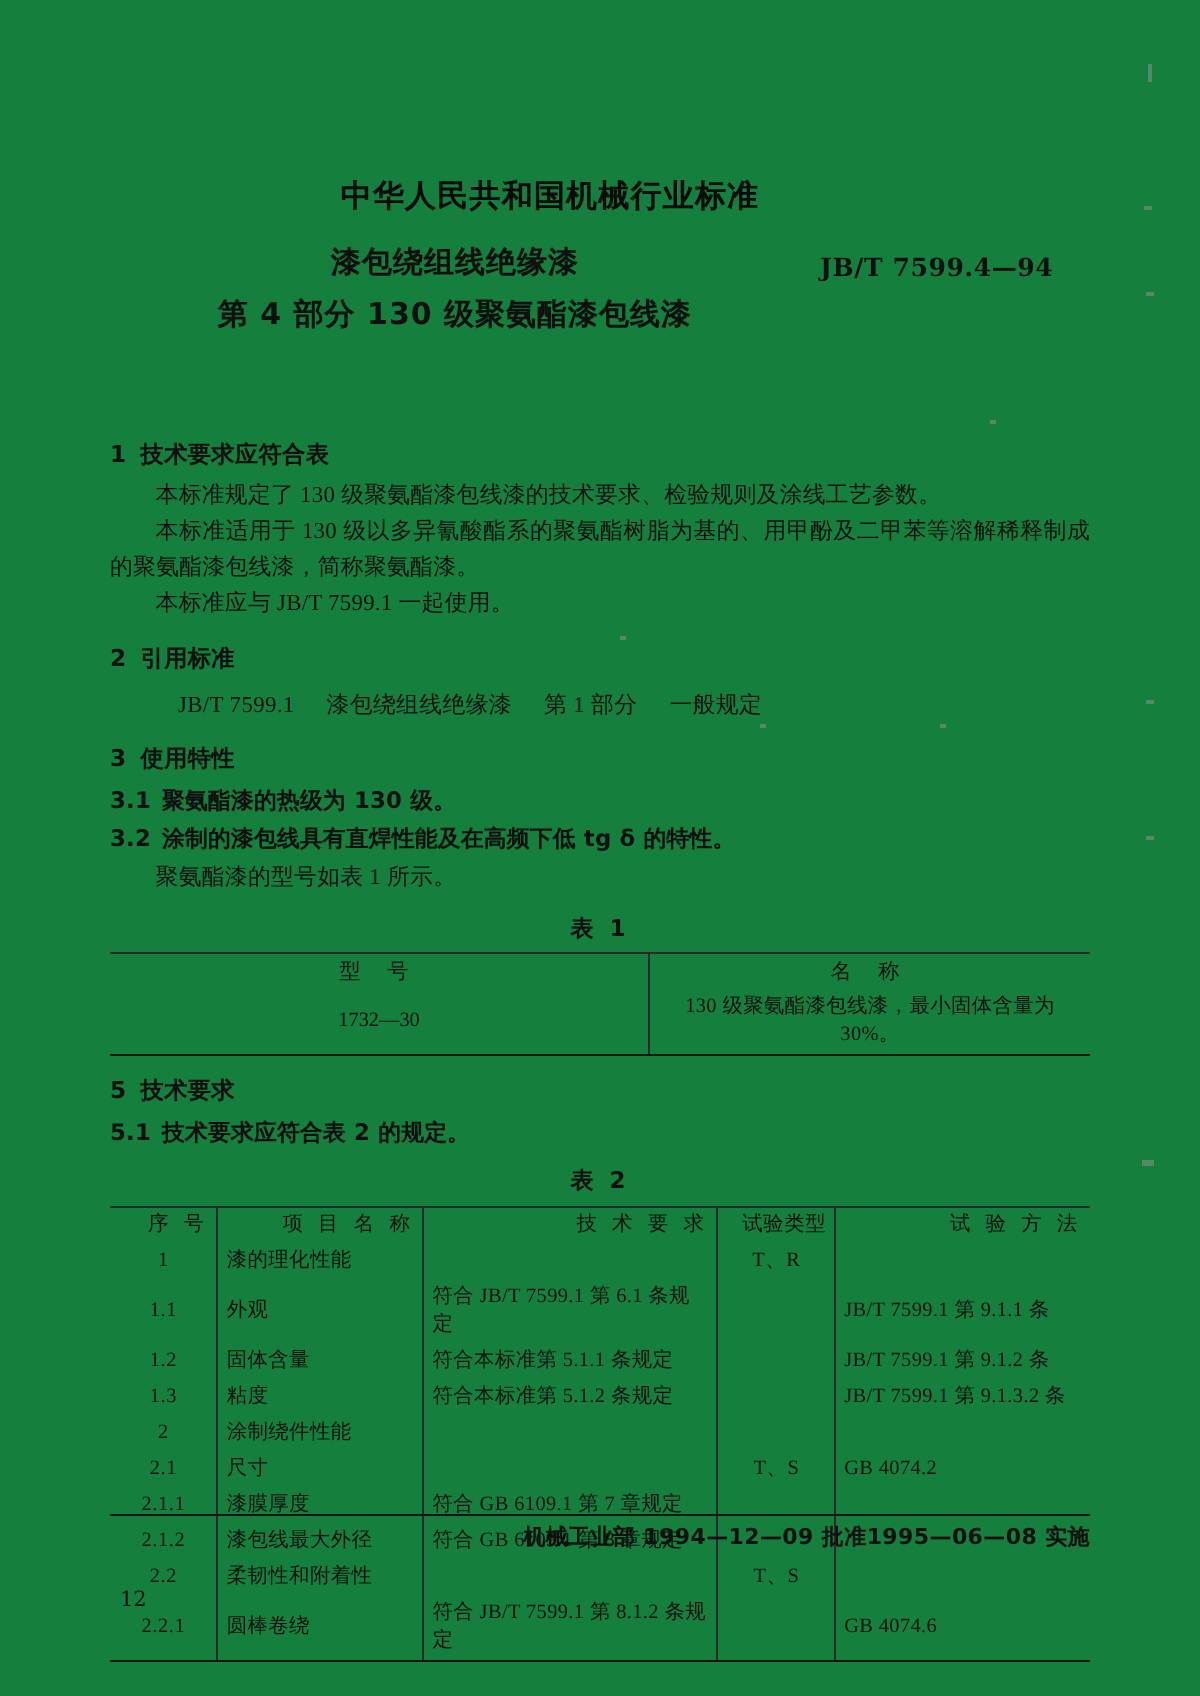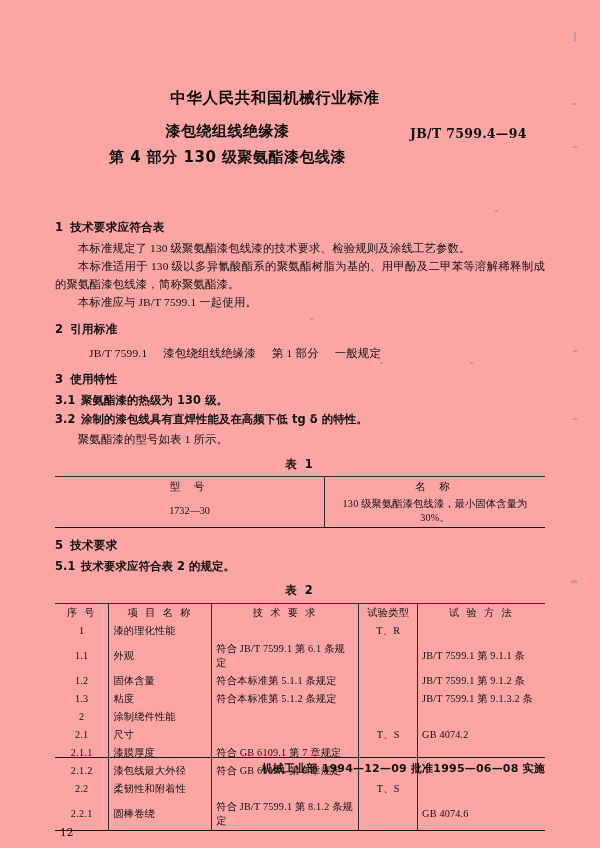--- a/index.html
+++ b/index.html
@@ -12,21 +12,21 @@
     width: 600px;
     height: 848px;
     position: relative;
     font-family: "Liberation Serif", "DejaVu Serif", serif;
     color: #101010;
     overflow: hidden;
   }
   .page {
     position: absolute;
     inset: 0;
-    background: #fca5a5;
+    background: #15803d;
   }
   .sheet {
     position: absolute;
     left: 55px;
     top: 0;
     width: 490px;
     height: 848px;
   }
 
   
@@ -151,24 +151,24 @@
   .t1 td {
     text-align: center;
     padding: 4px 4px 5px;
     font-size: 10.2px;
   }
   .t1 td.name { letter-spacing: 0.2px; }
 
   
   .t2 { font-size: 9.9px; }
   .t2 th {
-    font-family: Liberation Serif, serif;
+    font-family: Liberation Sans, sans-serif;
     font-weight: bold;
     font-size: 10.2px;
-    text-align: center;
+    text-align: right;
     padding: 3px 3px 4px;
     letter-spacing: 2.4px;
   }
   .t2 th.narrow { letter-spacing: 0.3px; }
   .t2 td { padding: 1.5px 4px; height: 13px; }
   .t2 td.c { text-align: center; letter-spacing: 0.3px; }
   .t2 td.l { text-align: left; letter-spacing: 0.2px; }
 
   
   .footer-rule {
@@ -186,21 +186,21 @@
     font-family: "DejaVu Sans", "Liberation Sans", sans-serif;
     font-weight: bold;
     font-size: 11px;
     display: flex;
     justify-content: flex-end;
     letter-spacing: 0.2px;
   }
   .pageno {
     position: absolute;
     left: 5px;
-    top: 826px;
+    top: 794px;
     font-size: 10.5px;
     font-family: "DejaVu Serif", "Liberation Serif", serif;
   }
 
   
   .speck {
     position: absolute;
     background: #8e8e8e;
     opacity: .55;
   }

